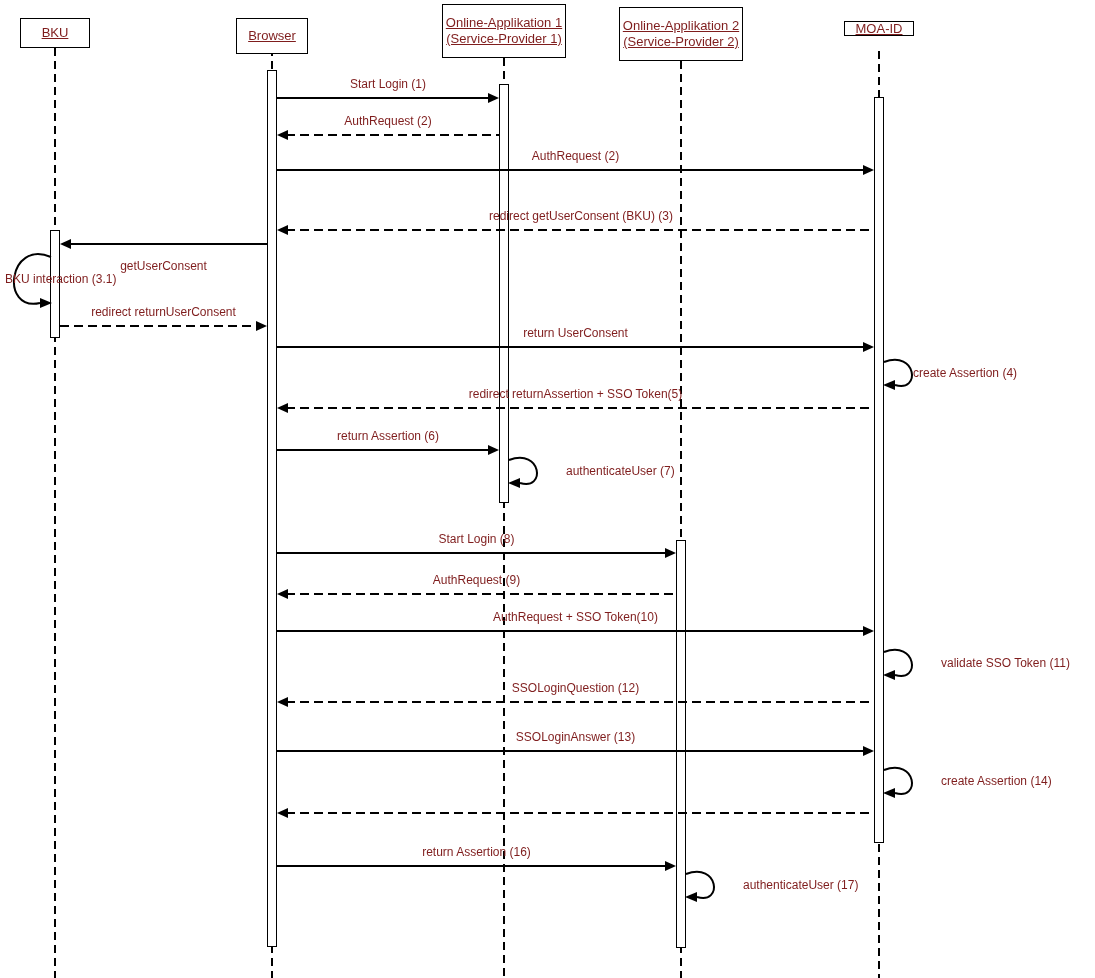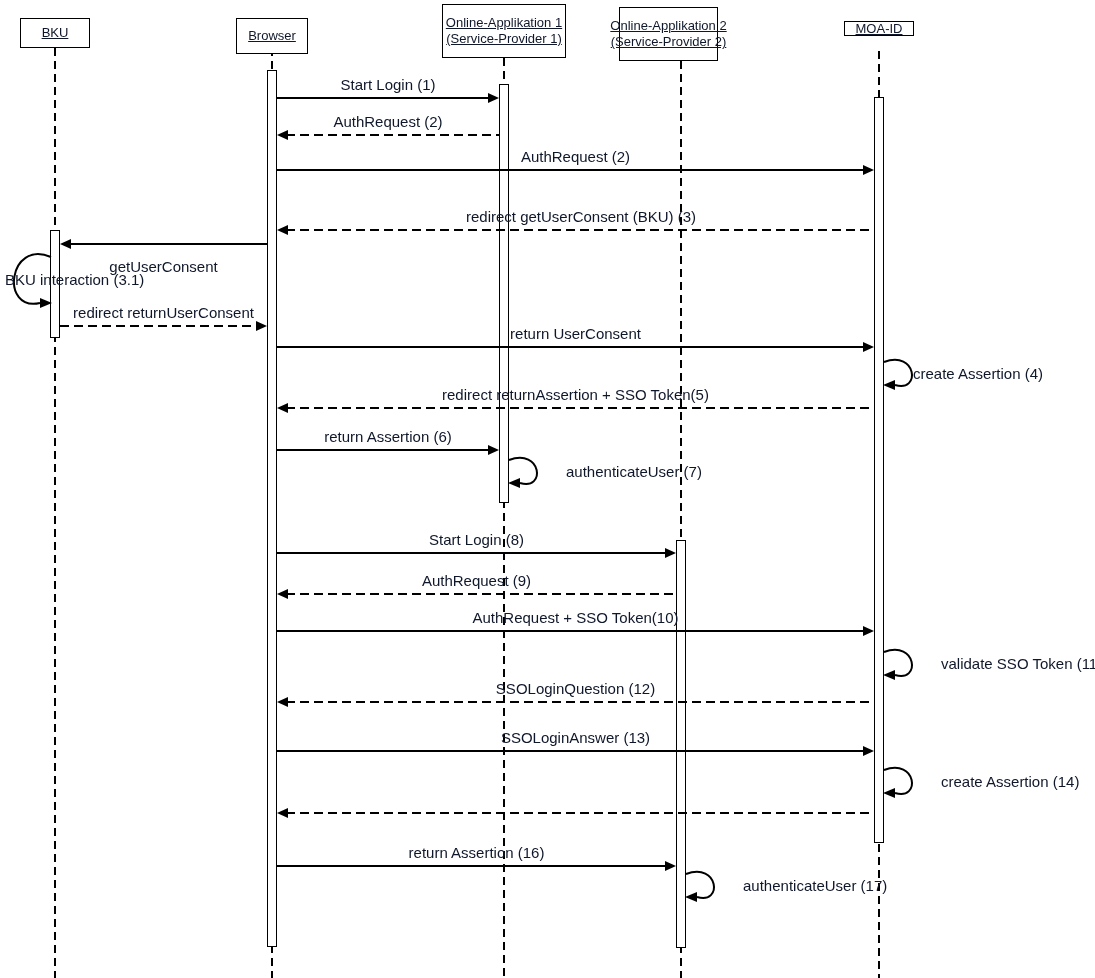--- a/index.html
+++ b/index.html
@@ -7,21 +7,21 @@
     padding: 0;
     background: #ffffff;
     font-family: "Liberation Sans", sans-serif;
   }
   #diagram {
     position: relative;
     width: 1095px;
     height: 978px;
     background: #ffffff;
     overflow: hidden;
-    color: #0f172a;
+    color: #7f1d1d;
   }
   .actor-box {
     position: absolute;
     box-sizing: border-box;
     background: #ffffff;
     border: 1.5px solid #000;
     display: flex;
     flex-direction: column;
     justify-content: center;
     align-items: center;
@@ -61,21 +61,21 @@
     width: 0;
     height: 0;
     border-top: 5px solid transparent;
     border-bottom: 5px solid transparent;
     z-index: 2;
   }
   .arrow-head.right { border-left: 11px solid #000; }
   .arrow-head.left  { border-right: 11px solid #000; }
   .msg-label {
     position: absolute;
-    font-size: 15px;
+    font-size: 12px;
     line-height: 17px;
     white-space: nowrap;
     z-index: 4;
   }
   .msg-label.centered { transform: translateX(-50%); }
   .self-loop {
     position: absolute;
     z-index: 2;
     overflow: visible;
   }
@@ -90,21 +90,21 @@
     <div class="lifeline" style="left: 54px; top: 48px; height: 930px;"></div>
     <div class="actor-box" style="left: 236px; top: 18px; width: 72px; height: 36px;">
       <div class="actor-label">Browser</div>
     </div>
     <div class="lifeline" style="left: 271px; top: 48px; height: 930px;"></div>
     <div class="actor-box" style="left: 442px; top: 4px; width: 124px; height: 54px;">
       <div class="actor-label">Online-Applikation 1</div>
       <div class="actor-label">(Service-Provider 1)</div>
     </div>
     <div class="lifeline" style="left: 503px; top: 58px; height: 920px;"></div>
-    <div class="actor-box" style="left: 619px; top: 7px; width: 99px; height: 54px;">
+    <div class="actor-box" style="left: 619px; top: 7px; width: 124px; height: 54px;">
       <div class="actor-label">Online-Applikation 2</div>
       <div class="actor-label">(Service-Provider 2)</div>
     </div>
     <div class="lifeline" style="left: 680px; top: 61px; height: 917px;"></div>
     <div class="actor-box" style="left: 844px; top: 21px; width: 70px; height: 15px;">
       <div class="actor-label">MOA-ID</div>
     </div>
     <div class="lifeline" style="left: 878px; top: 51px; height: 927px;"></div>
     <div class="activation" style="left: 267px; top: 70px; height: 877px;"></div>
     <div class="activation" style="left: 499px; top: 84px; height: 419px;"></div>

